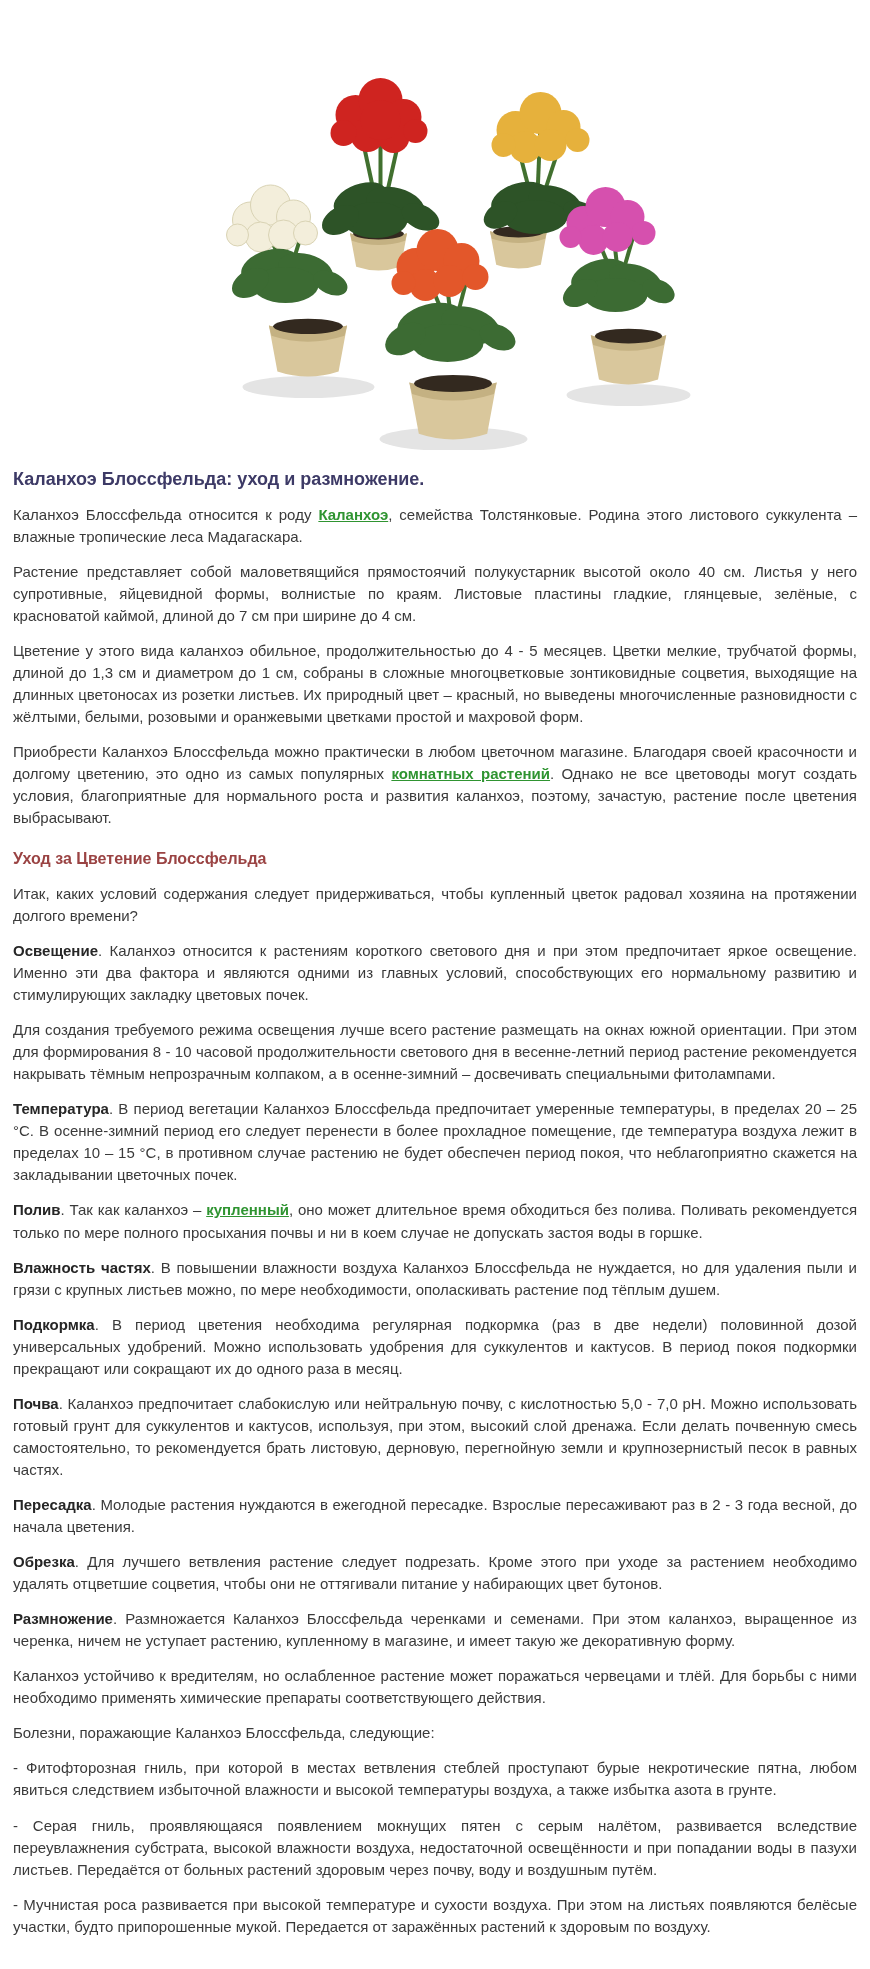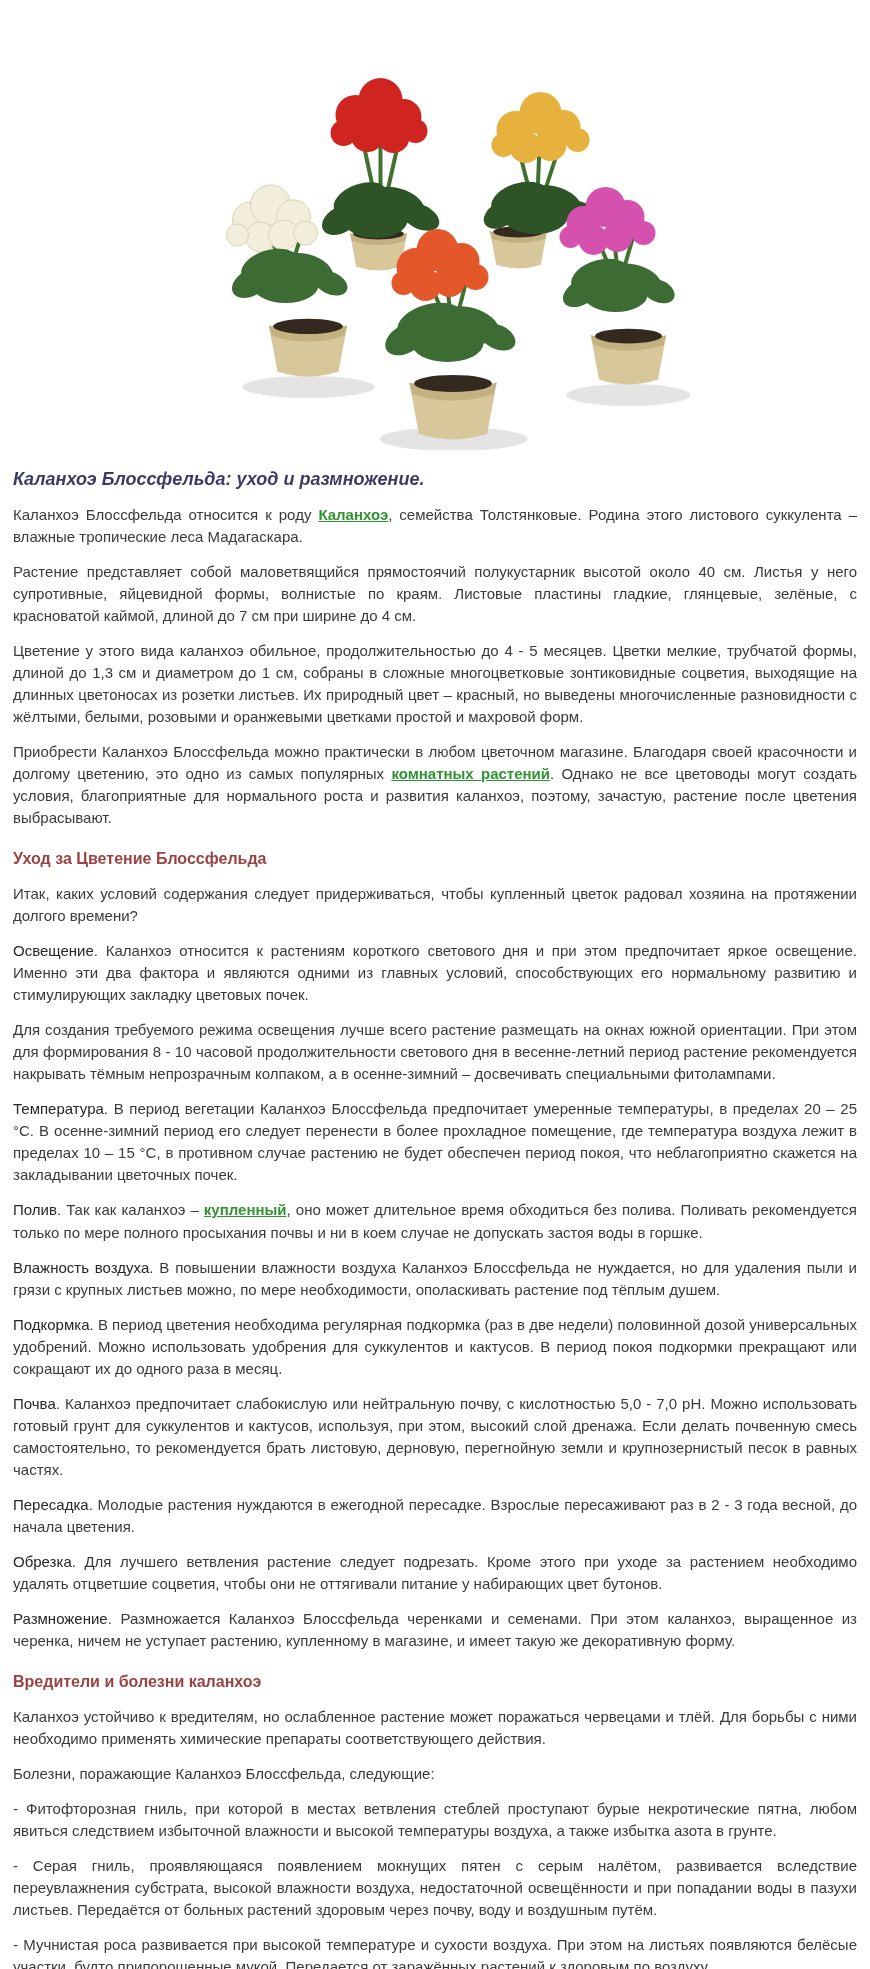--- a/index.html
+++ b/index.html
@@ -14,33 +14,32 @@
     width:870px;
     font-family:"Liberation Sans","DejaVu Sans",sans-serif;
     color:var(--text-color);
   }
   .page{width:870px;padding:5px 13px 30px 13px;}
   .hero{display:block;margin:0 auto 18px auto;}
   h1.article-title{
     font-size:18px;line-height:1.25;font-weight:bold;
     color:var(--title-color);
     margin:14px 0 10px 0;
-    font-style:italic;
   }
   #article-body h2{
     font-size:16px;line-height:1.3;font-weight:bold;
     color:var(--heading-color);
     margin:20px 0 6px 0;
   }
   #article-body p{
     font-size:15px;line-height:1.47;
     text-align:justify;
     margin:13px 0 13px 0;
   }
-  #article-body p strong{font-weight:normal;color:#262626;}
+  #article-body p strong{font-weight:bold;color:#262626;}
   a.inline-link{
     color:var(--link-color);
     font-weight:bold;
     text-decoration:underline;
     cursor:pointer;
   }
 </style>
 </head>
 <body>
 
@@ -194,27 +193,26 @@
       <p><span>Каланхоэ Блоссфельда относится к роду </span><a href="#" class="inline-link">Каланхоэ</a><span>, семейства Толстянковые. Родина этого листового суккулента – влажные тропические леса Мадагаскара.</span></p>
       <p><span>Растение представляет собой маловетвящийся прямостоячий полукустарник высотой около 40 см. Листья у него супротивные, яйцевидной формы, волнистые по краям. Листовые пластины гладкие, глянцевые, зелёные, с красноватой каймой, длиной до 7 см при ширине до 4 см.</span></p>
       <p><span>Цветение у этого вида каланхоэ обильное, продолжительностью до 4 - 5 месяцев. Цветки мелкие, трубчатой формы, длиной до 1,3 см и диаметром до 1 см, собраны в сложные многоцветковые зонтиковидные соцветия, выходящие на длинных цветоносах из розетки листьев. Их природный цвет – красный, но выведены многочисленные разновидности с жёлтыми, белыми, розовыми и оранжевыми цветками простой и махровой форм.</span></p>
       <p><span>Приобрести Каланхоэ Блоссфельда можно практически в любом цветочном магазине. Благодаря своей красочности и долгому цветению, это одно из самых популярных </span><a href="#" class="inline-link">комнатных растений</a><span>. Однако не все цветоводы могут создать условия, благоприятные для нормального роста и развития каланхоэ, поэтому, зачастую, растение после цветения выбрасывают.</span></p>
       <h2>Уход за Цветение Блоссфельда</h2>
       <p><span>Итак, каких условий содержания следует придерживаться, чтобы купленный цветок радовал хозяина на протяжении долгого времени?</span></p>
       <p><strong>Освещение</strong><span>. Каланхоэ относится к растениям короткого светового дня и при этом предпочитает яркое освещение. Именно эти два фактора и являются одними из главных условий, способствующих его нормальному развитию и стимулирующих закладку цветовых почек.</span></p>
       <p><span>Для создания требуемого режима освещения лучше всего растение размещать на окнах южной ориентации. При этом для формирования 8 - 10 часовой продолжительности светового дня в весенне-летний период растение рекомендуется накрывать тёмным непрозрачным колпаком, а в осенне-зимний – досвечивать специальными фитолампами.</span></p>
       <p><strong>Температура</strong><span>. В период вегетации Каланхоэ Блоссфельда предпочитает умеренные температуры, в пределах 20 – 25 °С. В осенне-зимний период его следует перенести в более прохладное помещение, где температура воздуха лежит в пределах 10 – 15 °С, в противном случае растению не будет обеспечен период покоя, что неблагоприятно скажется на закладывании цветочных почек.</span></p>
       <p><strong>Полив</strong><span>. Так как каланхоэ – </span><a href="#" class="inline-link">купленный</a><span>, оно может длительное время обходиться без полива. Поливать рекомендуется только по мере полного просыхания почвы и ни в коем случае не допускать застоя воды в горшке.</span></p>
-      <p><strong>Влажность воздуха</strong><span>. В повышении влажности воздуха Каланхоэ Блоссфельда не нуждается, но для удаления пыли и грязи с крупных листьев можно, по мере необходимости, ополаскивать растение под тёплым душем.</span></p>
+      <p><strong>Влажность частях</strong><span>. В повышении влажности воздуха Каланхоэ Блоссфельда не нуждается, но для удаления пыли и грязи с крупных листьев можно, по мере необходимости, ополаскивать растение под тёплым душем.</span></p>
       <p><strong>Подкормка</strong><span>. В период цветения необходима регулярная подкормка (раз в две недели) половинной дозой универсальных удобрений. Можно использовать удобрения для суккулентов и кактусов. В период покоя подкормки прекращают или сокращают их до одного раза в месяц.</span></p>
       <p><strong>Почва</strong><span>. Каланхоэ предпочитает слабокислую или нейтральную почву, с кислотностью 5,0 - 7,0 pH. Можно использовать готовый грунт для суккулентов и кактусов, используя, при этом, высокий слой дренажа. Если делать почвенную смесь самостоятельно, то рекомендуется брать листовую, дерновую, перегнойную земли и крупнозернистый песок в равных частях.</span></p>
       <p><strong>Пересадка</strong><span>. Молодые растения нуждаются в ежегодной пересадке. Взрослые пересаживают раз в 2 - 3 года весной, до начала цветения.</span></p>
       <p><strong>Обрезка</strong><span>. Для лучшего ветвления растение следует подрезать. Кроме этого при уходе за растением необходимо удалять отцветшие соцветия, чтобы они не оттягивали питание у набирающих цвет бутонов.</span></p>
       <p><strong>Размножение</strong><span>. Размножается Каланхоэ Блоссфельда черенками и семенами. При этом каланхоэ, выращенное из черенка, ничем не уступает растению, купленному в магазине, и имеет такую же декоративную форму.</span></p>
-      <h2>Вредители и болезни каланхоэ</h2>
       <p><span>Каланхоэ устойчиво к вредителям, но ослабленное растение может поражаться червецами и тлёй. Для борьбы с ними необходимо применять химические препараты соответствующего действия.</span></p>
       <p><span>Болезни, поражающие Каланхоэ Блоссфельда, следующие:</span></p>
       <p><span>- Фитофторозная гниль, при которой в местах ветвления стеблей проступают бурые некротические пятна, любом явиться следствием избыточной влажности и высокой температуры воздуха, а также избытка азота в грунте.</span></p>
       <p><span>- Серая гниль, проявляющаяся появлением мокнущих пятен с серым налётом, развивается вследствие переувлажнения субстрата, высокой влажности воздуха, недостаточной освещённости и при попадании воды в пазухи листьев. Передаётся от больных растений здоровым через почву, воду и воздушным путём.</span></p>
       <p><span>- Мучнистая роса развивается при высокой температуре и сухости воздуха. При этом на листьях появляются белёсые участки, будто припорошенные мукой. Передается от заражённых растений к здоровым по воздуху.</span></p>
     </div>
 
 </div>
 
 </body></html>

